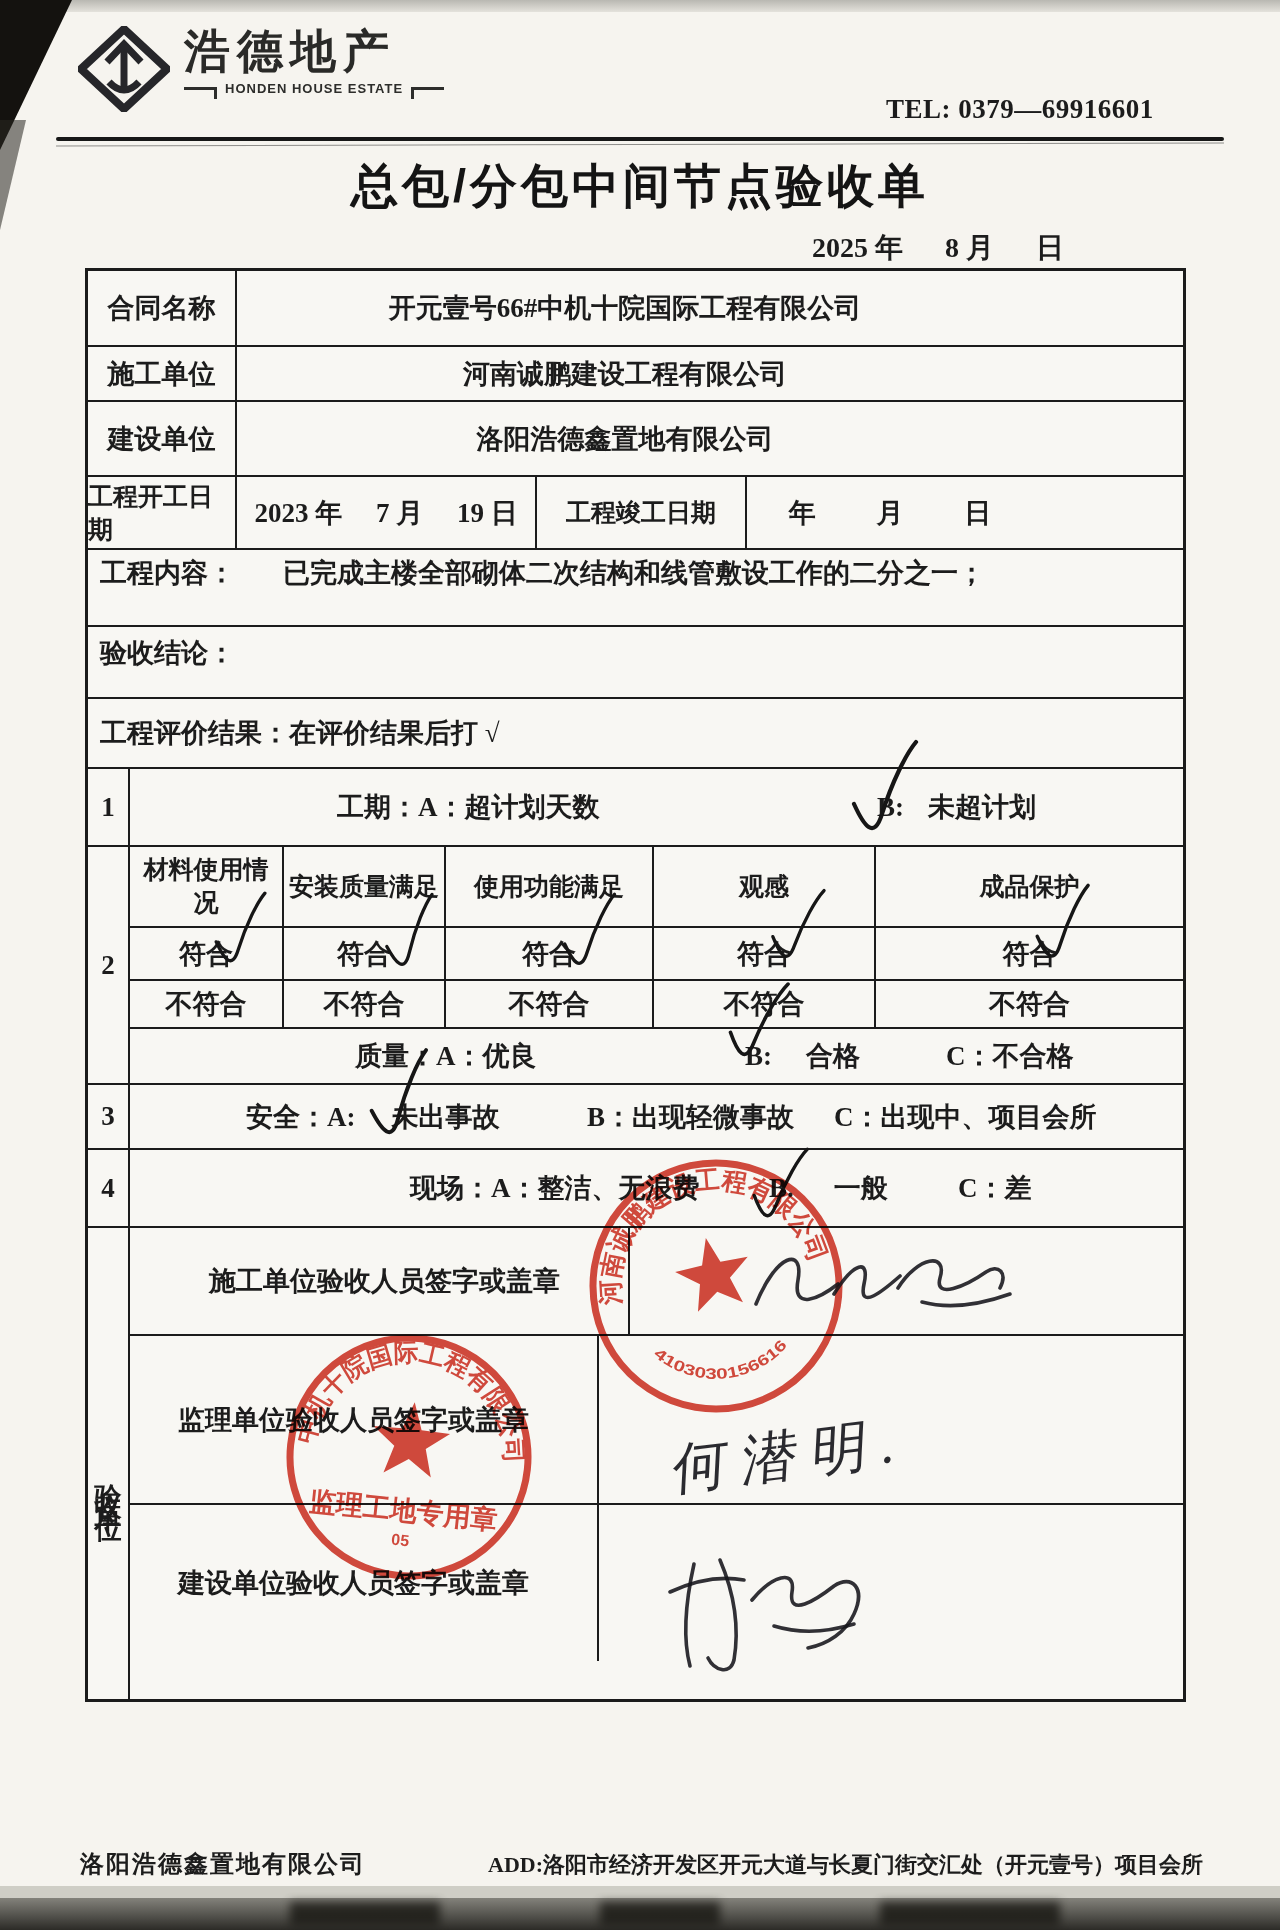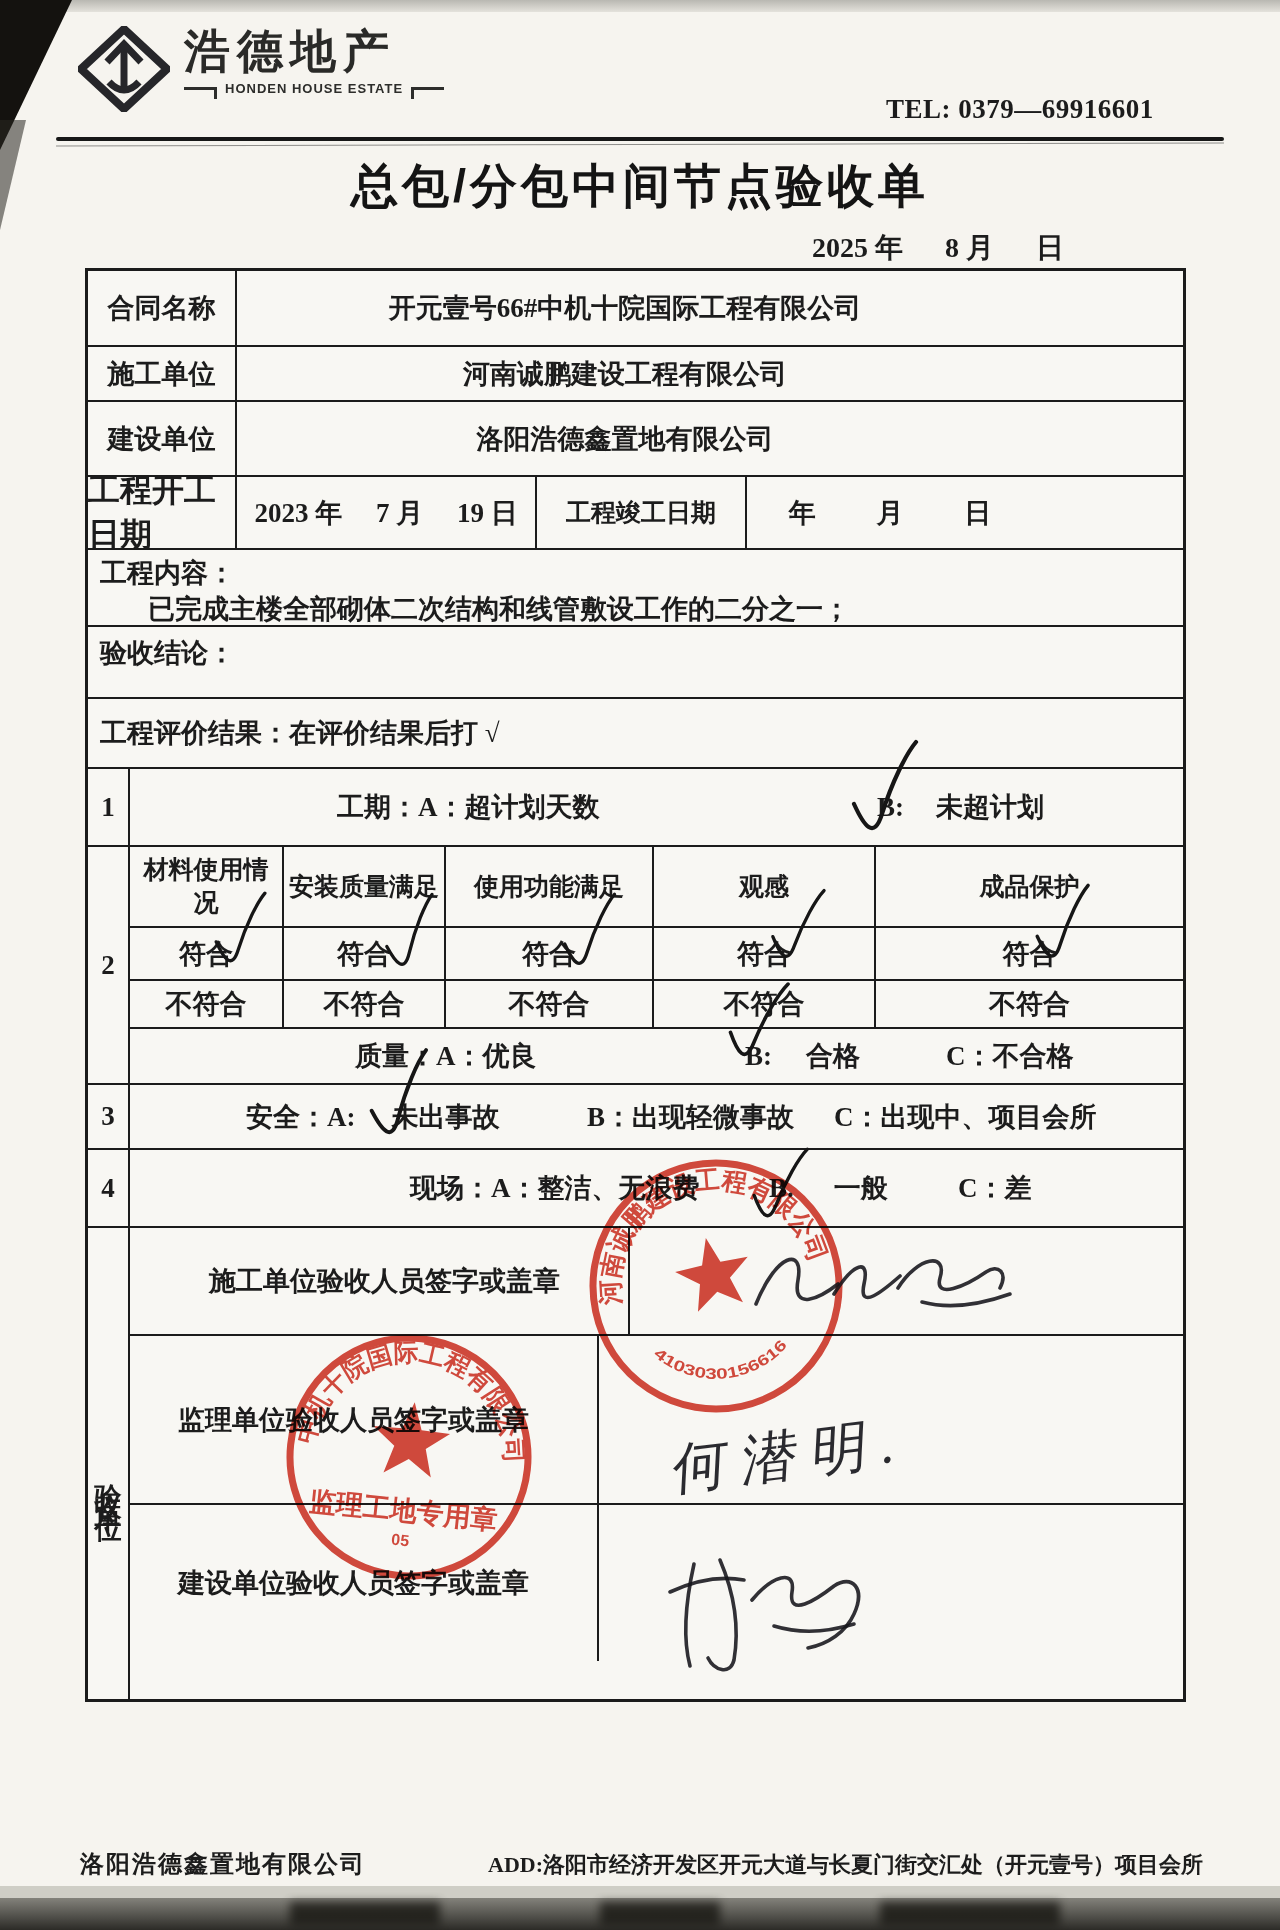--- a/index.html
+++ b/index.html
@@ -44,21 +44,21 @@
   .form{position:absolute;left:85px;top:268px;width:1095px;border:3px solid #1b1b1b;background:rgba(255,255,255,.25);}
   .t-row{display:flex;border-top:2px solid #1b1b1b;box-sizing:border-box;}
   .t-row:first-child{border-top:none;}
   .cell{border-left:2px solid #1b1b1b;box-sizing:border-box;display:flex;align-items:center;justify-content:center;
     font-size:27px;font-weight:600;}
   .cell:first-child{border-left:none;}
   .lbl{font-weight:bold;}
   .grow{flex:1;}
   .shift-l{padding-right:170px;}
   .num-cell{width:40px;flex:none;font-weight:600;}
-  .block{flex-direction:column;align-items:flex-start;justify-content:flex-start;}
+  .block{flex-direction:row;align-items:flex-start;justify-content:flex-start;}
   .rel{position:relative;}
   .abs-span{position:absolute;top:50%;transform:translateY(-50%);white-space:nowrap;}
   .subcol{display:flex;flex-direction:column;flex:1;}
   .sub-row{display:flex;border-top:2px solid #1b1b1b;box-sizing:border-box;}
   .sub-row:first-child{border-top:none;}
   .vertical-label{writing-mode:vertical-lr;text-orientation:upright;letter-spacing:10px;
     font-weight:bold;font-size:27px;}
   .sig-label{justify-content:flex-start;padding-left:48px;font-weight:bold;}
 
   
@@ -117,21 +117,21 @@
     <div class="cell lbl" style="width:147px;">施工单位</div>
     <div class="cell grow shift-l">河南诚鹏建设工程有限公司</div>
   </div>
 
   <div class="t-row" style="height:75px;">
     <div class="cell lbl" style="width:147px;">建设单位</div>
     <div class="cell grow shift-l">洛阳浩德鑫置地有限公司</div>
   </div>
 
   <div class="t-row" style="height:73px;">
-    <div class="cell lbl" style="width:147px;font-size:32px;">工程开工日期</div>
+    <div class="cell lbl" style="width:147px;font-size:25px;">工程开工日期</div>
     <div class="cell" style="width:300px;">2023 年　 7 月　 19 日</div>
     <div class="cell lbl" style="width:210px;font-size:25px;">工程竣工日期</div>
     <div class="cell grow" style="padding-right:150px;">年　　 月　　 日</div>
   </div>
 
   <div class="t-row" style="height:77px;">
     <div class="cell grow block" style="padding:5px 0 0 12px;">
       <div class="lbl">工程内容：</div>
       <div style="padding-left:48px;">已完成主楼全部砌体二次结构和线管敷设工作的二分之一；</div>
     </div>
@@ -142,21 +142,21 @@
   </div>
 
   <div class="t-row" style="height:70px;">
     <div class="cell grow lbl" style="justify-content:flex-start;padding-left:12px;">工程评价结果：在评价结果后打 √</div>
   </div>
 
   <div class="t-row" style="height:78px;">
     <div class="cell num-cell">1</div>
     <div class="cell grow rel">
       <span class="abs-span" style="left:207px;">工期：A：超计划天数</span>
-      <span class="abs-span" style="left:747px;"><span>B:</span><span style="margin-left:32px;">未超计划</span></span>
+      <span class="abs-span" style="left:747px;"><span>B:</span><span style="margin-left:24px;">未超计划</span></span>
     </div>
   </div>
 
   <div class="t-row" style="height:238px;">
     <div class="cell num-cell">2</div>
     <div class="subcol" style="border-left:2px solid #1b1b1b;">
       <div class="sub-row" style="height:79px;">
         <div class="cell" style="width:152px;font-size:25px;text-align:center;line-height:1.3;padding:0 8px;">材料使用情况</div>
         <div class="cell" style="width:162px;font-size:25px;">安装质量满足</div>
         <div class="cell" style="width:208px;font-size:25px;">使用功能满足</div>

